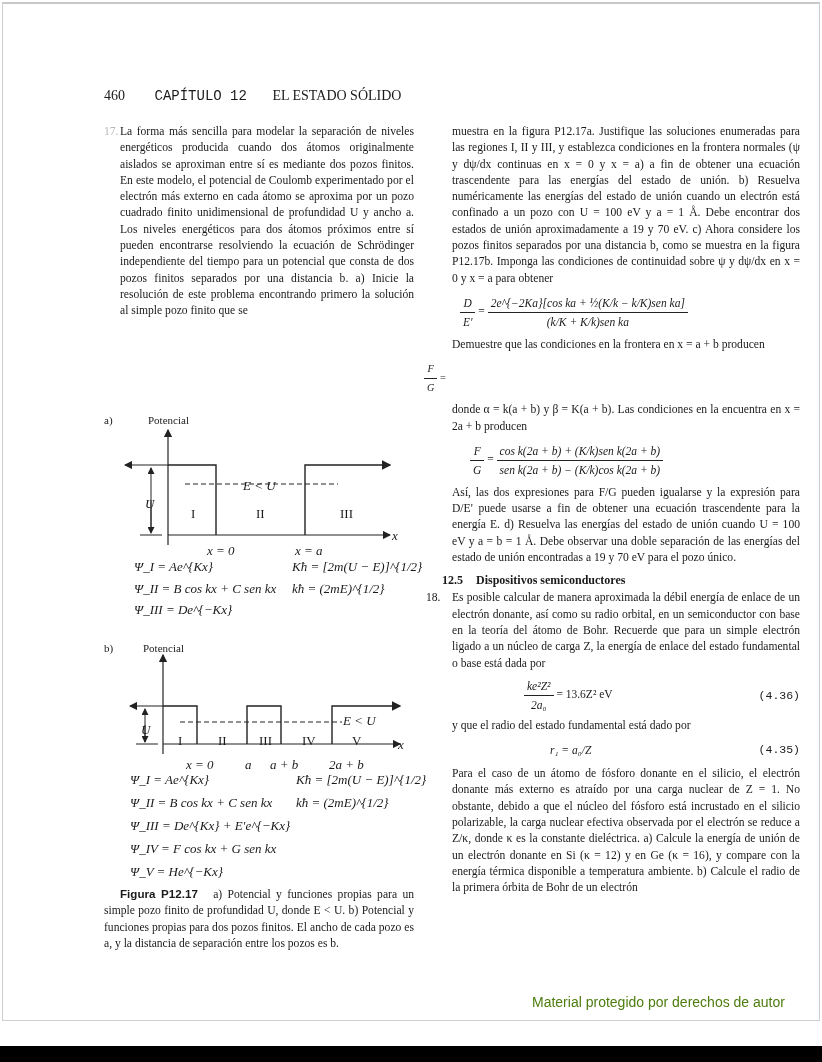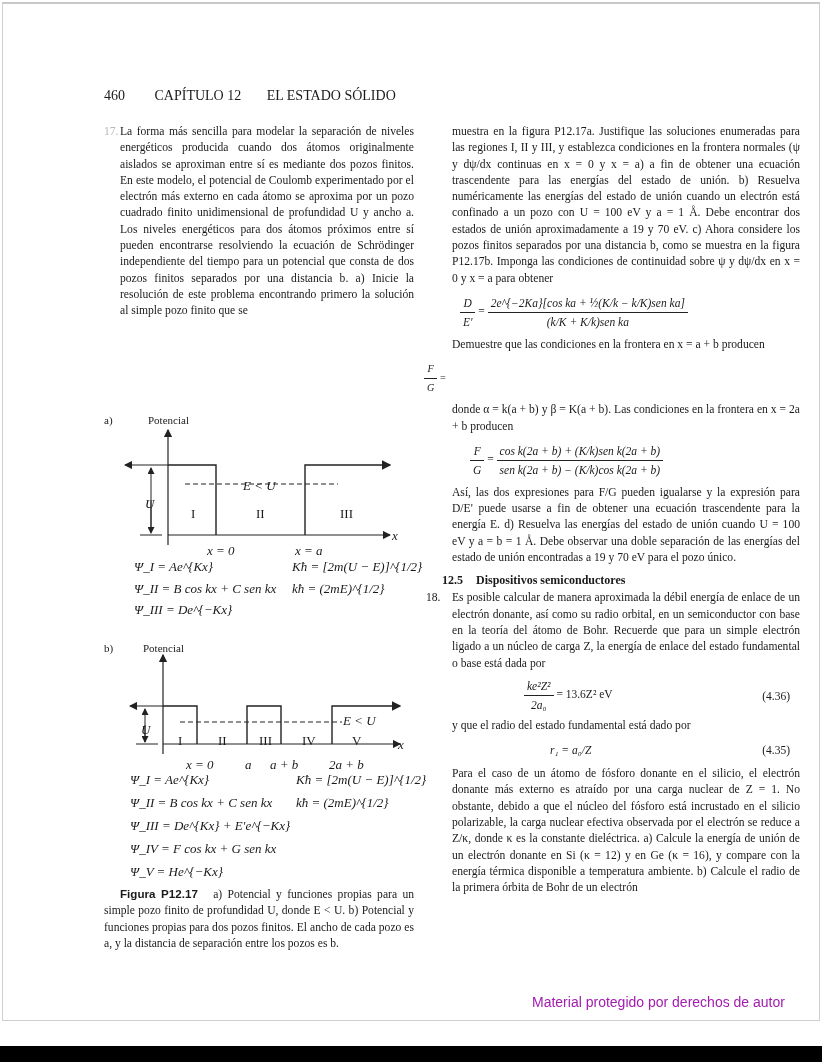--- a/index.html
+++ b/index.html
@@ -2,40 +2,40 @@
 <html><head>
 <meta charset="utf-8">
 <style>
   html, body { margin:0; padding:0; }
   body { width:822px; height:1062px; background:#ffffff; position:relative; overflow:hidden;
          font-family:"Liberation Serif", serif; color:#1a1a1a; }
   .frame { position:absolute; left:2px; top:2px; width:816px; height:1016px; border:1px solid #cfcfcf; border-top:2px solid #c8c8c8; background:#fff; }
   .bottom-bar { position:absolute; left:0; top:1046px; width:822px; height:16px; background:#000; }
   .header { position:absolute; top:88px; left:104px; font-size:14px; white-space:nowrap; }
   .header .pnum { font-weight:normal; margin-right:26px; }
-  .header .chap { margin-right:22px; }
+  .header .chap { margin-right:22px;font-family:Liberation Mono, monospace; }
   .col { position:absolute; font-size:11.6px; line-height:16.3px; text-align:justify; }
   .col-left { left:104px; top:124px; width:310px; }
   .col-right { left:452px; top:124px; width:348px; }
   .prob { position:relative; padding-left:16px; }
   .prob .num { position:absolute; left:0; top:0; }
   .prob .num.faded { color:#b8b8b8; }
   .formula { position:relative; font-style:italic; font-size:11.5px; white-space:nowrap; }
   .frac { display:inline-block; vertical-align:middle; text-align:center; }
   .frac .n { display:block; border-bottom:1px solid #222; padding:0 3px 1px; }
   .frac .d { display:block; padding:1px 3px 0; }
-  .eqnum { position:absolute; right:10px; font-style:normal; }
+  .eqnum { position:absolute; right:0; font-style:normal;font-family:Liberation Mono, monospace; }
   .section { font-weight:bold; font-family:"Liberation Serif", serif; font-size:12px; margin:6px 0 2px -10px; }
   .section .snum { margin-right:10px; }
   .fig-label { position:absolute; font-size:11px; }
   .diagram-title { position:absolute; font-size:11px; }
   .fn { position:absolute; font-size:13px; font-style:italic; white-space:nowrap; }
   .caption { position:absolute; left:104px; top:886px; width:310px; font-size:11.6px; line-height:16.3px; text-align:justify; }
   .caption .cap-title { font-family:"Liberation Sans", sans-serif; font-weight:bold; margin-right:10px;margin-left:16px; }
-  .watermark { position:absolute; left:532px; top:994px; font-family:"Liberation Sans", sans-serif; font-size:14px; color:#a21caf; }
+  .watermark { position:absolute; left:532px; top:994px; font-family:"Liberation Sans", sans-serif; font-size:14px; color:#4d7c0f; }
 </style>
 </head>
 <body>
 
 <div class="frame"></div>
 
 <div class="header">
   <span class="pnum">460</span>
   <span class="chap">CAPÍTULO 12</span>
   <span>EL ESTADO SÓLIDO</span>
@@ -131,21 +131,21 @@
     <span class="frac"><span class="n">D</span><span class="d">E'</span></span>
     <span style="font-style:normal">=</span>
     <span class="frac"><span class="n">2e^{−2Ka}[cos ka + ½(K/k − k/K)sen ka]</span><span class="d">(k/K + K/k)sen ka</span></span>
   </div>
   <div style="padding-left:0;">Demuestre que las condiciones en la frontera en x = a + b producen</div>
 
   <div class="formula" style="margin:8px 0 6px -28px;font-size:10.2px;">
     <span class="frac"><span class="n">F</span><span class="d">G</span></span>
     <span style="font-style:normal">=</span>
   </div>
-  <div>donde α = k(a + b) y β = K(a + b). Las condiciones en la frontera en x = 2a + b producen</div>
+  <div>donde α = k(a + b) y β = K(a + b). Las condiciones en la encuentra en x = 2a + b producen</div>
 
   <div class="formula" style="margin:8px 0 6px 18px;">
     <span class="frac"><span class="n">F</span><span class="d">G</span></span>
     <span style="font-style:normal">=</span>
     <span class="frac"><span class="n">cos k(2a + b) + (K/k)sen k(2a + b)</span><span class="d">sen k(2a + b) − (K/k)cos k(2a + b)</span></span>
   </div>
   <div>Así, las dos expresiones para F/G pueden igualarse y la expresión para D/E' puede usarse a fin de obtener una ecuación trascendente para la energía E. d) Resuelva las energías del estado de unión cuando U = 100 eV y a = b = 1 Å. Debe observar una doble separación de las energías del estado de unión encontradas a 19 y 70 eV para el pozo único.</div>
 
   <div class="section">
     <span class="snum">12.5</span>

